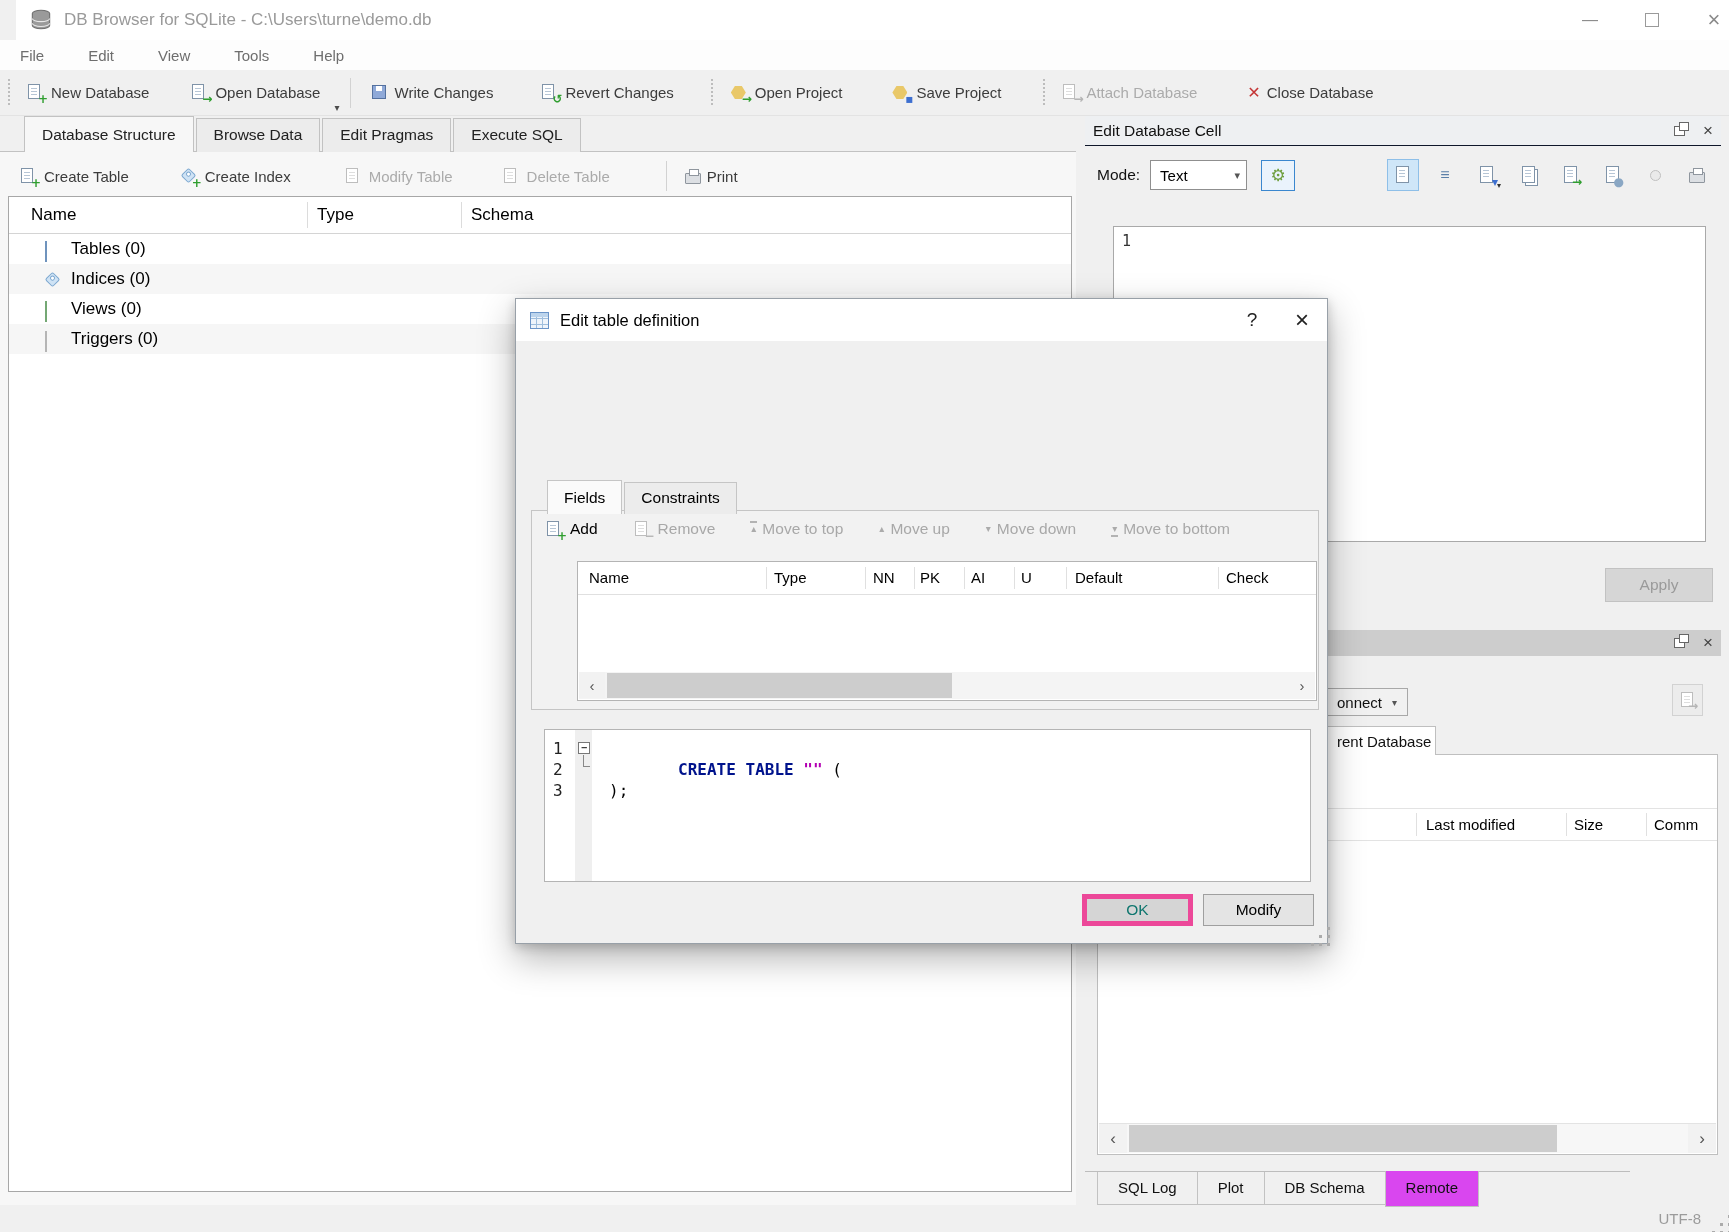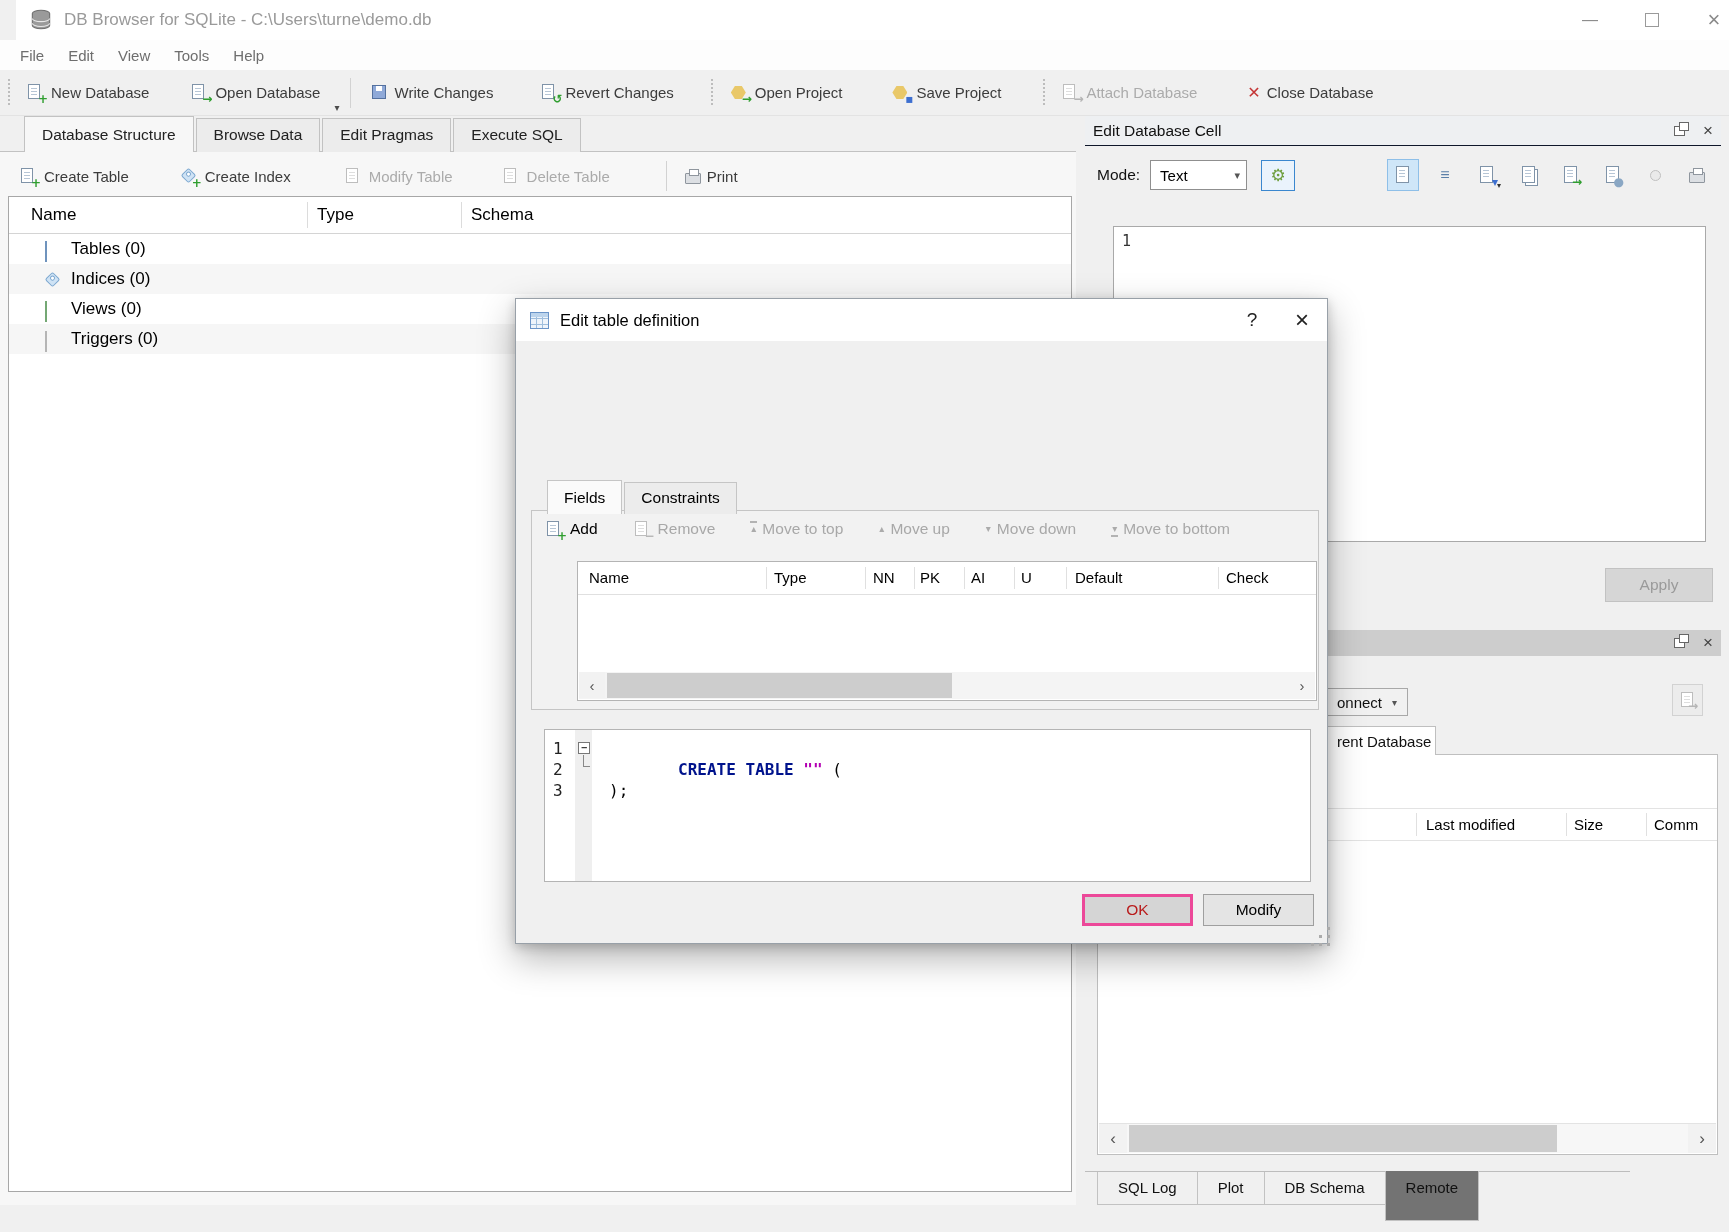--- a/index.html
+++ b/index.html
@@ -10,21 +10,21 @@
 
   
   .titlebar { left:16px; top:0; width:1729px; height:40px; background:#ffffff; display:flex; align-items:center; }
   .app-title { margin-left:10px; font-size:17px; color:#9a9a9a; }
   .win-ctrls { margin-left:auto; display:flex; height:100%; }
   .win-btn { width:62px; height:100%; display:flex; align-items:center; justify-content:center; color:#8a8a8a; font-size:16px; }
   .win-btn.max span { display:block; width:14px; height:14px; border:1px solid #9a9a9a; }
   .win-btn.close span { font-size:22px; line-height:20px; }
 
   
-  .menubar { left:0; top:40px; width:1729px; height:30px; background:#fdfdfd; display:flex; align-items:center; padding-left:8px; }
+  .menubar { left:0; top:40px; width:1729px; height:30px; background:#fdfdfd; display:flex; align-items:center; padding-left:8px;gap:20px; }
   .menu-item { padding:4px 12px; font-size:15px; color:#6e6e6e; }
 
   
   .toolbar { left:0; top:70px; width:1729px; height:46px; background:#f0f0f0; display:flex; align-items:center; border-bottom:1px solid #e3e3e3; }
   .tb-grip { width:5px; height:28px; margin:0 6px; background:repeating-linear-gradient(#bdbdbd 0 2px, transparent 2px 4px); background-size:2px 100%; background-repeat:no-repeat; background-position:center; }
   .tb-sep { width:1px; height:30px; background:#d2d2d2; margin:0 10px; }
   .tbbtn { display:flex; align-items:center; gap:6px; font-size:15px; color:#3c3c3c; padding:6px 10px; }
   .tbbtn.disabled { color:#ababab; }
   .icw { position:relative; width:18px; height:17px; flex:none; display:inline-block; }
   .doc { position:absolute; left:1px; top:0; width:12px; height:15px; background:#fff; border:1px solid #7f93a8; }
@@ -100,21 +100,21 @@
   .remote-frame { left:1097px; top:754px; width:621px; height:401px; background:#fff; border:1px solid #bfbfbf; }
   .remote-cols { position:absolute; left:0; right:0; top:53px; height:33px; border-top:1px solid #e3e3e3; border-bottom:1px solid #e3e3e3; font-size:15px; color:#000; }
   .remote-cols .col { position:absolute; top:7px; }
   .remote-cols .colsep { position:absolute; top:4px; bottom:4px; width:1px; background:#e0e0e0; }
   .hscroll { position:absolute; left:1px; right:1px; bottom:1px; height:30px; background:#f7f7f7; border-top:1px solid #e3e3e3; }
   .hs-arrow { position:absolute; top:0; width:28px; height:29px; display:flex; align-items:center; justify-content:center; font-size:17px; color:#555; background:#f2f2f2; }
   .hs-thumb { position:absolute; top:1px; height:27px; background:#cdcdcd; }
 
   .btabs { left:1097px; top:1172px; display:flex; align-items:flex-start; z-index:2; }
   .btab { padding:7px 20px 8px; font-size:15px; color:#111; background:#f0f0f0; border:1px solid #c2c2c2; border-top:none; margin-right:-1px; }
-  .btab.active { background:#737373; position:relative; top:-1px; padding-top:8px; padding-bottom:24px; z-index:3; }
+  .btab.active { background:#d946ef; position:relative; top:-1px; padding-top:8px; padding-bottom:10px; z-index:3; }
   .btabs-line { left:1085px; top:1171px; width:545px; height:1px; background:#bdbdbd; }
 
   .statusbar { left:0; top:1205px; width:1729px; height:27px; background:#f0f0f0; }
   .enc { position:absolute; right:28px; top:5px; font-size:15px; color:#9b9b9b; }
   .grip { position:absolute; right:6px; bottom:6px; width:3px; height:3px; background:#ababab; box-shadow:-8px 8px 0 #ababab, 0 8px 0 #ababab, 8px 8px 0 #ababab, 0 0 0 #ababab, 8px 0 0 #ababab, 8px -8px 0 #ababab; }
 
   
   .dialog { left:515px; top:298px; width:813px; height:646px; background:#f0f0f0; border:1px solid #98a0a8; box-shadow:0 14px 34px rgba(0,0,0,.30), 0 3px 10px rgba(0,0,0,.18); z-index:50; }
   .dlg-titlebar { display:flex; align-items:center; height:42px; background:#fff; padding-left:14px; }
   .dlg-icon { position:relative; width:19px; height:17px; border:1px solid #6a94c8; background-color:#eef4fb;
@@ -145,21 +145,21 @@
   .ft-scroll { position:absolute; left:1px; right:1px; bottom:1px; height:27px; background:#f4f4f4; }
   .sqlbox { position:absolute; left:28px; top:430px; width:767px; height:153px; background:#fff; border:1px solid #b4b4b4; font-family:"DejaVu Sans Mono", monospace; }
   .fold-strip { position:absolute; left:30px; top:0; bottom:0; width:17px; background:#efefef; }
   .sqlnum { position:absolute; left:8px; width:20px; font:16px/21px "DejaVu Sans Mono", monospace; color:#222; }
   .fold-box { position:absolute; left:33px; top:12px; width:12px; height:12px; border:1px solid #777; background:#fff; font:bold 10px/10px "DejaVu Sans Mono", monospace; text-align:center; color:#333; }
   .fold-tail { position:absolute; left:38px; top:25px; width:7px; height:12px; border-left:1px solid #888; border-bottom:1px solid #888; }
   .sqlline { position:absolute; left:56px; font:16px/21px "DejaVu Sans Mono", monospace; white-space:pre; color:#000; }
   .tok-kw { font-weight:bold; color:#00138c; }
   .tok-str { font-weight:bold; color:#b300b3; }
   .okbtn, .cancelbtn { position:absolute; top:595px; width:111px; height:32px; display:flex; align-items:center; justify-content:center; font-size:15.5px; }
-  .okbtn { left:566px; background:#d5d5d5; border:3px solid #ec4899; color:#b91c1c; }
+  .okbtn { left:566px; background:#d5d5d5; border:5px solid #ec4899; color:#0f766e; }
   .cancelbtn { left:687px; background:#e4e4e4; border:1px solid #9f9f9f; color:#000; }
   .dlg-grip { position:absolute; right:5px; bottom:5px; width:3px; height:3px; background:#ababab; box-shadow:-8px 8px 0 #ababab, 0 8px 0 #ababab, 8px 8px 0 #ababab, 8px 0 0 #ababab, 8px -8px 0 #ababab; }
 </style>
 </head>
 <body>
 
 <div id="app">
 
   <div class="abs titlebar">
     <svg width="26" height="26" viewBox="0 0 24 24" style="margin-left:12px">
@@ -419,20 +419,24 @@
   </div>
 
   <div class="abs btabs-line"></div>
   <div class="abs btabs">
     <div class="btab">SQL Log</div>
     <div class="btab">Plot</div>
     <div class="btab">DB Schema</div>
     <div class="btab active">Remote</div>
   </div>
 
+  <div class="abs statusbar">
+    <span class="enc">UTF-8</span>
+    <span class="grip"></span>
+  </div>
 
   <div class="abs dialog">
     <div class="dlg-titlebar">
       <span class="dlg-icon"></span>
       <span class="dlg-title">Edit table definition</span>
       <div class="dlg-tb-btns">
         <div class="dlg-tb-btn">?</div>
         <div class="dlg-tb-btn x">×</div>
       </div>
     </div>

